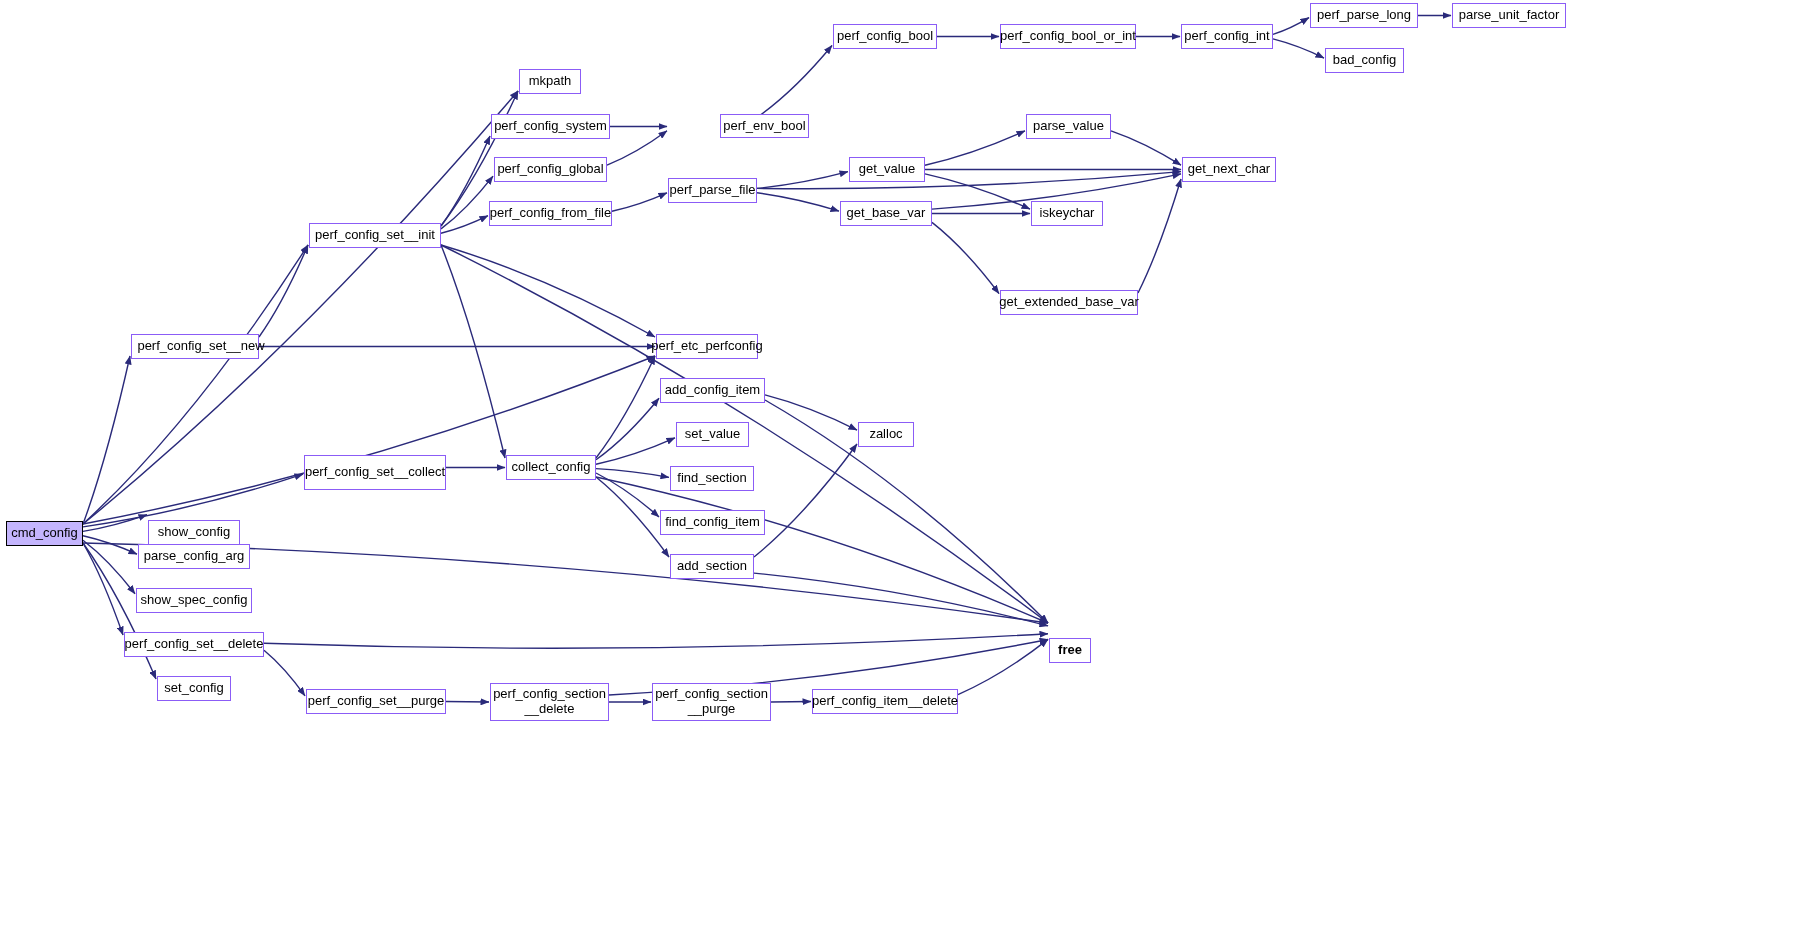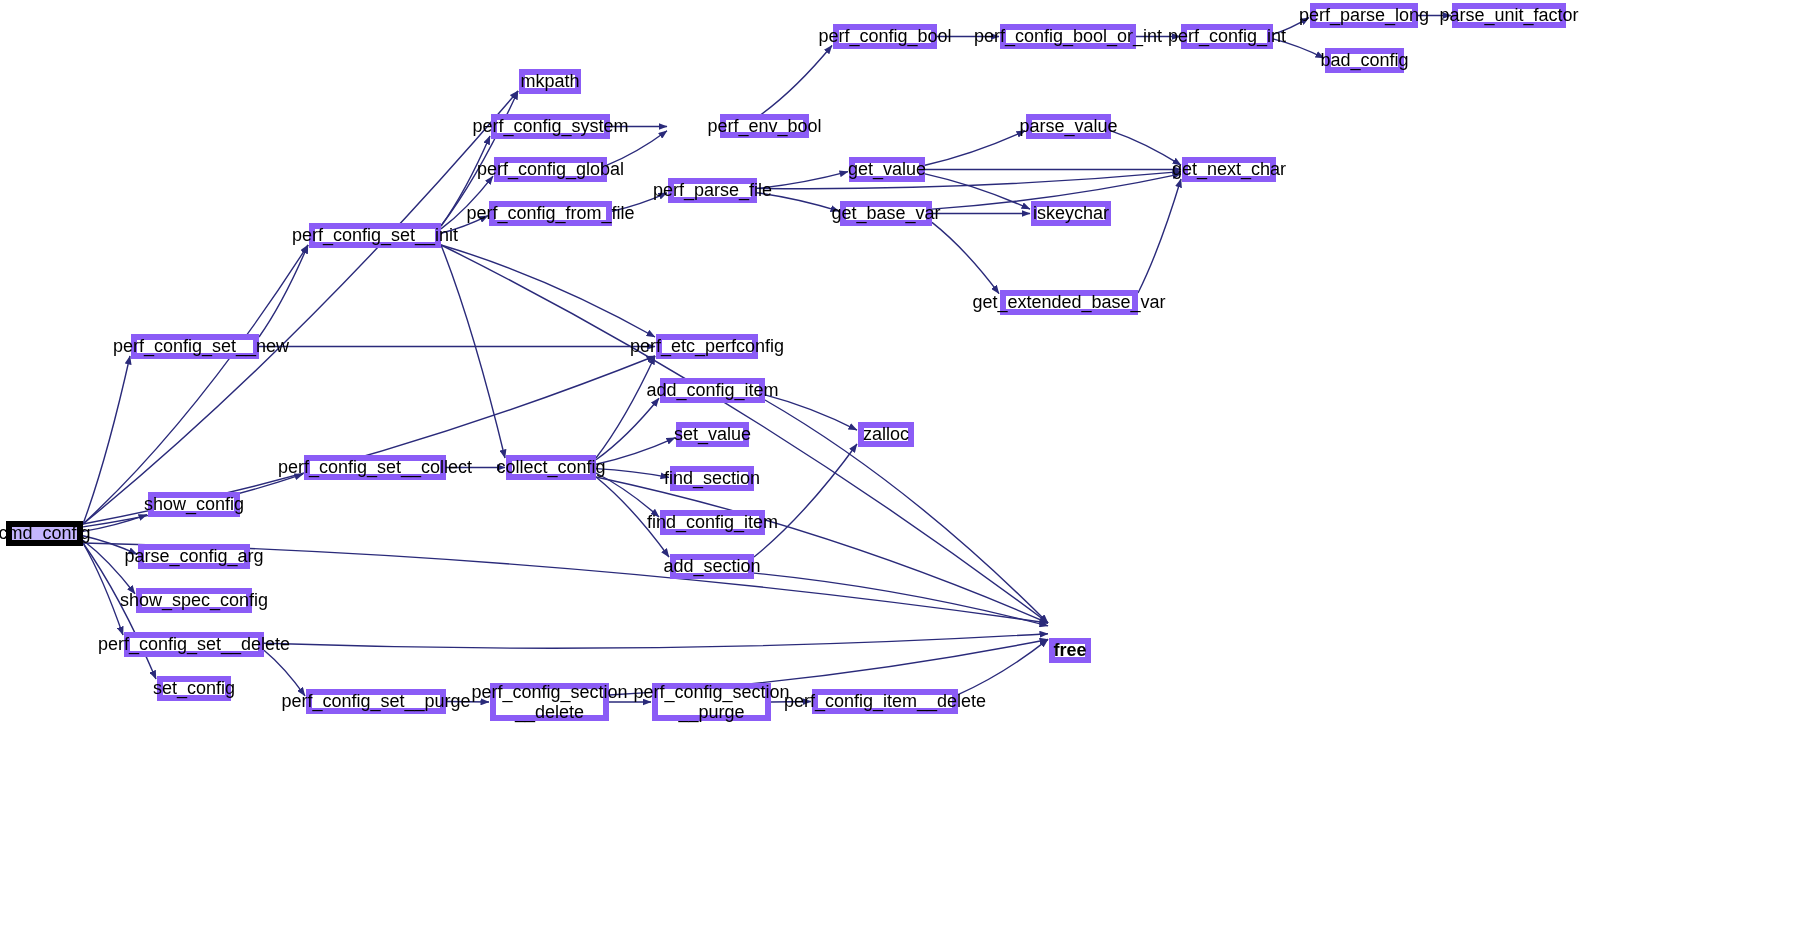--- a/index.html
+++ b/index.html
@@ -18,24 +18,24 @@
   #edge-layer {
     position: absolute;
     left: 0; top: 0;
     width: 1803px;
     height: 928px;
     pointer-events: none;
   }
   .node {
     position: absolute;
     box-sizing: border-box;
-    border: 6px solid #8b5cf6;
+    border: 1px solid #8b5cf6;
     background: #ffffff;
     color: #000000;
-    font-size: 18px;
+    font-size: 13px;
     line-height: 1.12;
     display: flex;
     align-items: center;
     justify-content: center;
     text-align: center;
     white-space: pre;
     z-index: 5;
     cursor: default;
   }
   .node.root {
@@ -110,44 +110,44 @@
         <path d="M 264 643.3 Q 656 656.6996930127585 1048 633.7" marker-end="url(#arrowhead)" stroke="#2a2a7a" fill="none" stroke-width="1.4"></path>
         <path d="M 446 701.55 Q 467.5 701.75 489 701.95" marker-end="url(#arrowhead)" stroke="#2a2a7a" fill="none" stroke-width="1.4"></path>
         <path d="M 609 702 Q 630 702 651 702" marker-end="url(#arrowhead)" stroke="#2a2a7a" fill="none" stroke-width="1.4"></path>
         <path d="M 609 695.05 Q 828.5 682.4895518858208 1048 639.45" marker-end="url(#arrowhead)" stroke="#2a2a7a" fill="none" stroke-width="1.4"></path>
         <path d="M 771 701.95 Q 791 701.75 811 701.55" marker-end="url(#arrowhead)" stroke="#2a2a7a" fill="none" stroke-width="1.4"></path>
         <path d="M 958 694.6 Q 1003 674.7875499564094 1048 639.4" marker-end="url(#arrowhead)" stroke="#2a2a7a" fill="none" stroke-width="1.4"></path>
       </g>
   </svg>
   <div id="nodes-group">
       <div class="node root" style="left: 6px; top: 521px; width: 77px; height: 25px;"><span>cmd_config</span></div>
-      <div class="node" style="left: 148px; top: 492px; width: 92px; height: 25px;"><span>show_config</span></div>
+      <div class="node" style="left: 148px; top: 520px; width: 92px; height: 25px;"><span>show_config</span></div>
       <div class="node" style="left: 138px; top: 544px; width: 112px; height: 25px;"><span>parse_config_arg</span></div>
       <div class="node" style="left: 136px; top: 588px; width: 116px; height: 25px;"><span>show_spec_config</span></div>
       <div class="node" style="left: 124px; top: 632px; width: 140px; height: 25px;"><span>perf_config_set__delete</span></div>
       <div class="node" style="left: 157px; top: 676px; width: 74px; height: 25px;"><span>set_config</span></div>
       <div class="node" style="left: 131px; top: 334px; width: 128px; height: 25px; padding-left: 12px;"><span>perf_config_set__new</span></div>
-      <div class="node" style="left: 304px; top: 455px; width: 142px; height: 25px;"><span>perf_config_set__collect</span></div>
+      <div class="node" style="left: 304px; top: 455px; width: 142px; height: 35px;"><span>perf_config_set__collect</span></div>
       <div class="node" style="left: 309px; top: 223px; width: 132px; height: 25px;"><span>perf_config_set__init</span></div>
       <div class="node" style="left: 519px; top: 69px; width: 62px; height: 25px;"><span>mkpath</span></div>
       <div class="node" style="left: 491px; top: 114px; width: 119px; height: 25px;"><span>perf_config_system</span></div>
       <div class="node" style="left: 494px; top: 157px; width: 113px; height: 25px;"><span>perf_config_global</span></div>
       <div class="node" style="left: 489px; top: 201px; width: 123px; height: 25px;"><span>perf_config_from_file</span></div>
       <div class="node" style="left: 704px; top: 114px; width: 89px; height: 24px; margin-left: 16px;"><span>perf_env_bool</span></div>
       <div class="node" style="left: 668px; top: 178px; width: 89px; height: 25px;"><span>perf_parse_file</span></div>
       <div class="node" style="left: 833px; top: 24px; width: 104px; height: 25px;"><span>perf_config_bool</span></div>
       <div class="node" style="left: 1000px; top: 24px; width: 136px; height: 25px;"><span>perf_config_bool_or_int</span></div>
       <div class="node" style="left: 1181px; top: 24px; width: 92px; height: 25px;"><span>perf_config_int</span></div>
       <div class="node" style="left: 1310px; top: 3px; width: 108px; height: 25px;"><span>perf_parse_long</span></div>
       <div class="node" style="left: 1452px; top: 3px; width: 114px; height: 25px;"><span>parse_unit_factor</span></div>
       <div class="node" style="left: 1325px; top: 48px; width: 79px; height: 25px;"><span>bad_config</span></div>
       <div class="node" style="left: 1026px; top: 114px; width: 85px; height: 25px;"><span>parse_value</span></div>
       <div class="node" style="left: 849px; top: 157px; width: 76px; height: 25px;"><span>get_value</span></div>
       <div class="node" style="left: 840px; top: 201px; width: 92px; height: 25px;"><span>get_base_var</span></div>
-      <div class="node" style="left: 1031px; top: 201px; width: 80px; height: 25px;"><span>iskeychar</span></div>
+      <div class="node" style="left: 1031px; top: 201px; width: 72px; height: 25px;"><span>iskeychar</span></div>
       <div class="node" style="left: 1182px; top: 157px; width: 94px; height: 25px;"><span>get_next_char</span></div>
       <div class="node" style="left: 1000px; top: 290px; width: 138px; height: 25px;"><span>get_extended_base_var</span></div>
       <div class="node" style="left: 656px; top: 334px; width: 102px; height: 25px; text-align: center;"><span>perf_etc_perfconfig</span></div>
       <div class="node" style="left: 660px; top: 378px; width: 105px; height: 25px;"><span>add_config_item</span></div>
       <div class="node" style="left: 506px; top: 455px; width: 90px; height: 25px;"><span>collect_config</span></div>
       <div class="node" style="left: 676px; top: 422px; width: 73px; height: 25px;"><span>set_value</span></div>
       <div class="node" style="left: 670px; top: 466px; width: 84px; height: 25px;"><span>find_section</span></div>
       <div class="node" style="left: 660px; top: 510px; width: 105px; height: 25px;"><span>find_config_item</span></div>
       <div class="node" style="left: 670px; top: 554px; width: 84px; height: 25px;"><span>add_section</span></div>
       <div class="node" style="left: 858px; top: 422px; width: 56px; height: 25px;"><span>zalloc</span></div>

